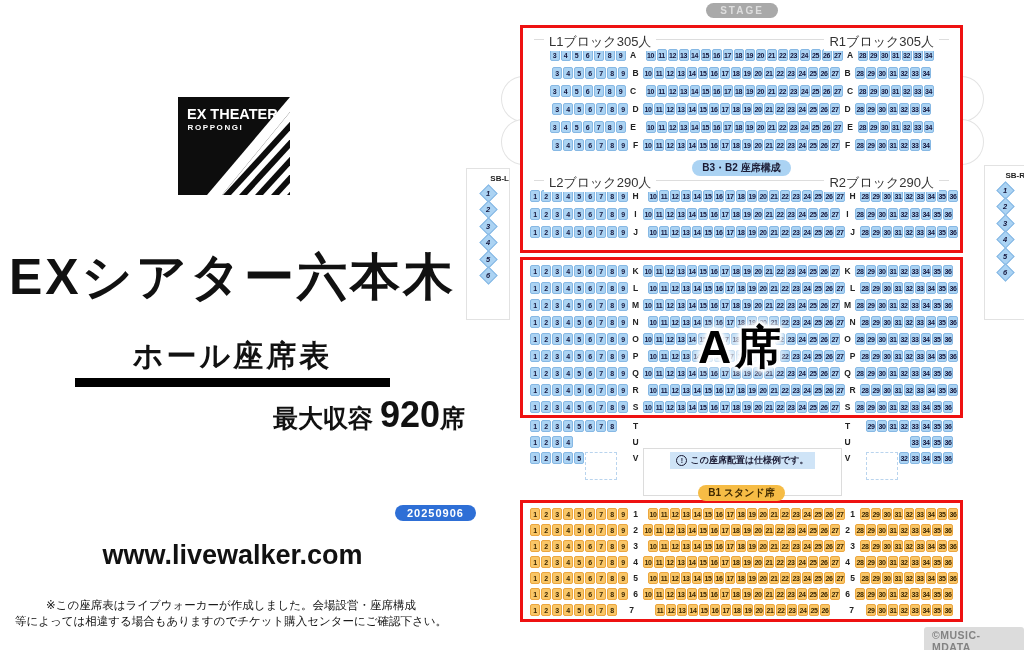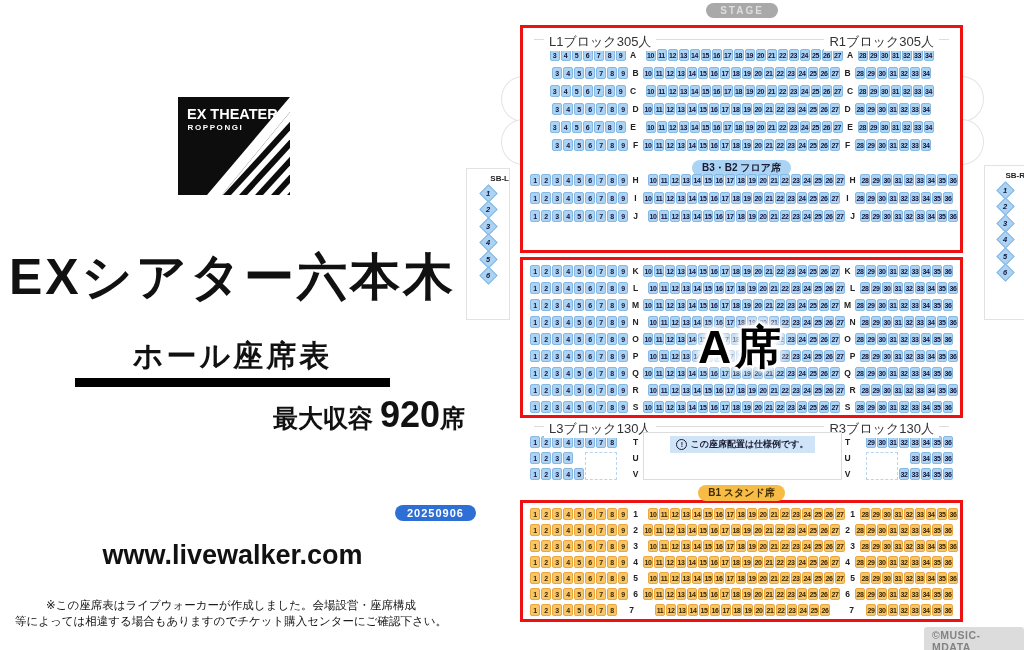--- a/index.html
+++ b/index.html
@@ -45,21 +45,21 @@
   .pillrow{height:14px;margin:1px 0 3px;text-align:center;}
   .pill{display:inline-block;font-size:10px;font-weight:bold;padding:1px 10px;border-radius:8px;color:#1a1a33;}
   .pill.blue{background:var(--pill-blue);}
   .pill.orange{background:var(--pill-orange);color:#402a00;}
   .biglabel{position:absolute;left:50%;transform:translateX(-50%);font-size:46px;font-weight:900;color:#000;
             letter-spacing:4px;z-index:6;white-space:nowrap;
             text-shadow:0 0 4px #fff,0 0 4px #fff,0 0 8px #fff,0 0 12px #fff,2px 2px 3px #fff,-2px -2px 3px #fff,
                         2px -2px 3px #fff,-2px 2px 3px #fff,0 0 16px #fff,0 0 20px #fff;}
   #b1pill{left:530px;top:482px;width:423px;text-align:center;z-index:3;}
   .dashbox{position:absolute;border:1px dashed #b9d4ee;background:#fff;box-sizing:border-box;}
-  #notice{position:absolute;left:113px;top:12px;width:197px;height:46px;border:1px solid #dcdcdc;background:#fff;
+  #notice{position:absolute;left:113px;top:28px;width:197px;height:46px;border:1px solid #dcdcdc;background:#fff;
           text-align:center;z-index:2;}
   #notice .ntag{display:inline-flex;align-items:center;background:#cfe4f7;font-size:9px;font-weight:bold;color:#1a1a33;
                 padding:2px 6px;margin-top:3px;}
   .bang{display:inline-flex;width:9px;height:9px;border:1.2px solid #1a1a33;border-radius:50%;font-size:7px;
         align-items:center;justify-content:center;margin-right:3px;flex:0 0 9px;}
   .sbbox{position:absolute;border:1px solid #e2e2e2;background:#fff;z-index:1;text-align:right;}
   #sbl{left:466px;top:168px;width:42px;height:150px;}
   #sbr{left:984px;top:165px;width:40px;height:153px;}
   .sbbox .sblabel{font-size:8px;font-weight:bold;color:#222;margin-top:5px;margin-bottom:3px;}
   .dia{width:11px;height:11px;margin:3.5px auto;transform:rotate(45deg);background:var(--seat-blue);
@@ -407,21 +407,25 @@
           <div class="blk r" style="justify-content: flex-start;">
             <span class="seat blue">28</span>
             <span class="seat blue">29</span>
             <span class="seat blue">30</span>
             <span class="seat blue">31</span>
             <span class="seat blue">32</span>
             <span class="seat blue">33</span>
             <span class="seat blue">34</span>
           </div>
         </div>
-        <div class="pillrow"><span class="pill blue">B3・B2 フロア席</span></div>
+        <div class="pillrow"><span class="pill blue">B3・B2 座席構成</span></div>
+        <div class="legend">
+          <span class="lgl">L2ブロック290人</span>
+          <span class="lgr">R2ブロック290人</span>
+        </div>
         <div class="srow">
           <div class="blk l" style="justify-content: flex-start;">
             <span class="seat blue">1</span>
             <span class="seat blue">2</span>
             <span class="seat blue">3</span>
             <span class="seat blue">4</span>
             <span class="seat blue">5</span>
             <span class="seat blue">6</span>
             <span class="seat blue">7</span>
             <span class="seat blue">8</span>
@@ -971,24 +975,20 @@
             <span class="seat blue">35</span>
             <span class="seat blue">36</span>
           </div>
         </div>
       </div>
     <div class="biglabel" style="top:57px;">A席</div>
   </div>
 
   <div class="abs tight" id="tuv">
     <div id="tuv-content">
-        <div class="legend">
-          <span class="lgl">L3ブロック130人</span>
-          <span class="lgr">R3ブロック130人</span>
-        </div>
         <div class="srow">
           <div class="blk l" style="justify-content: flex-start;">
             <span class="seat blue">1</span>
             <span class="seat blue">2</span>
             <span class="seat blue">3</span>
             <span class="seat blue">4</span>
             <span class="seat blue">5</span>
             <span class="seat blue">6</span>
             <span class="seat blue">7</span>
             <span class="seat blue">8</span>

